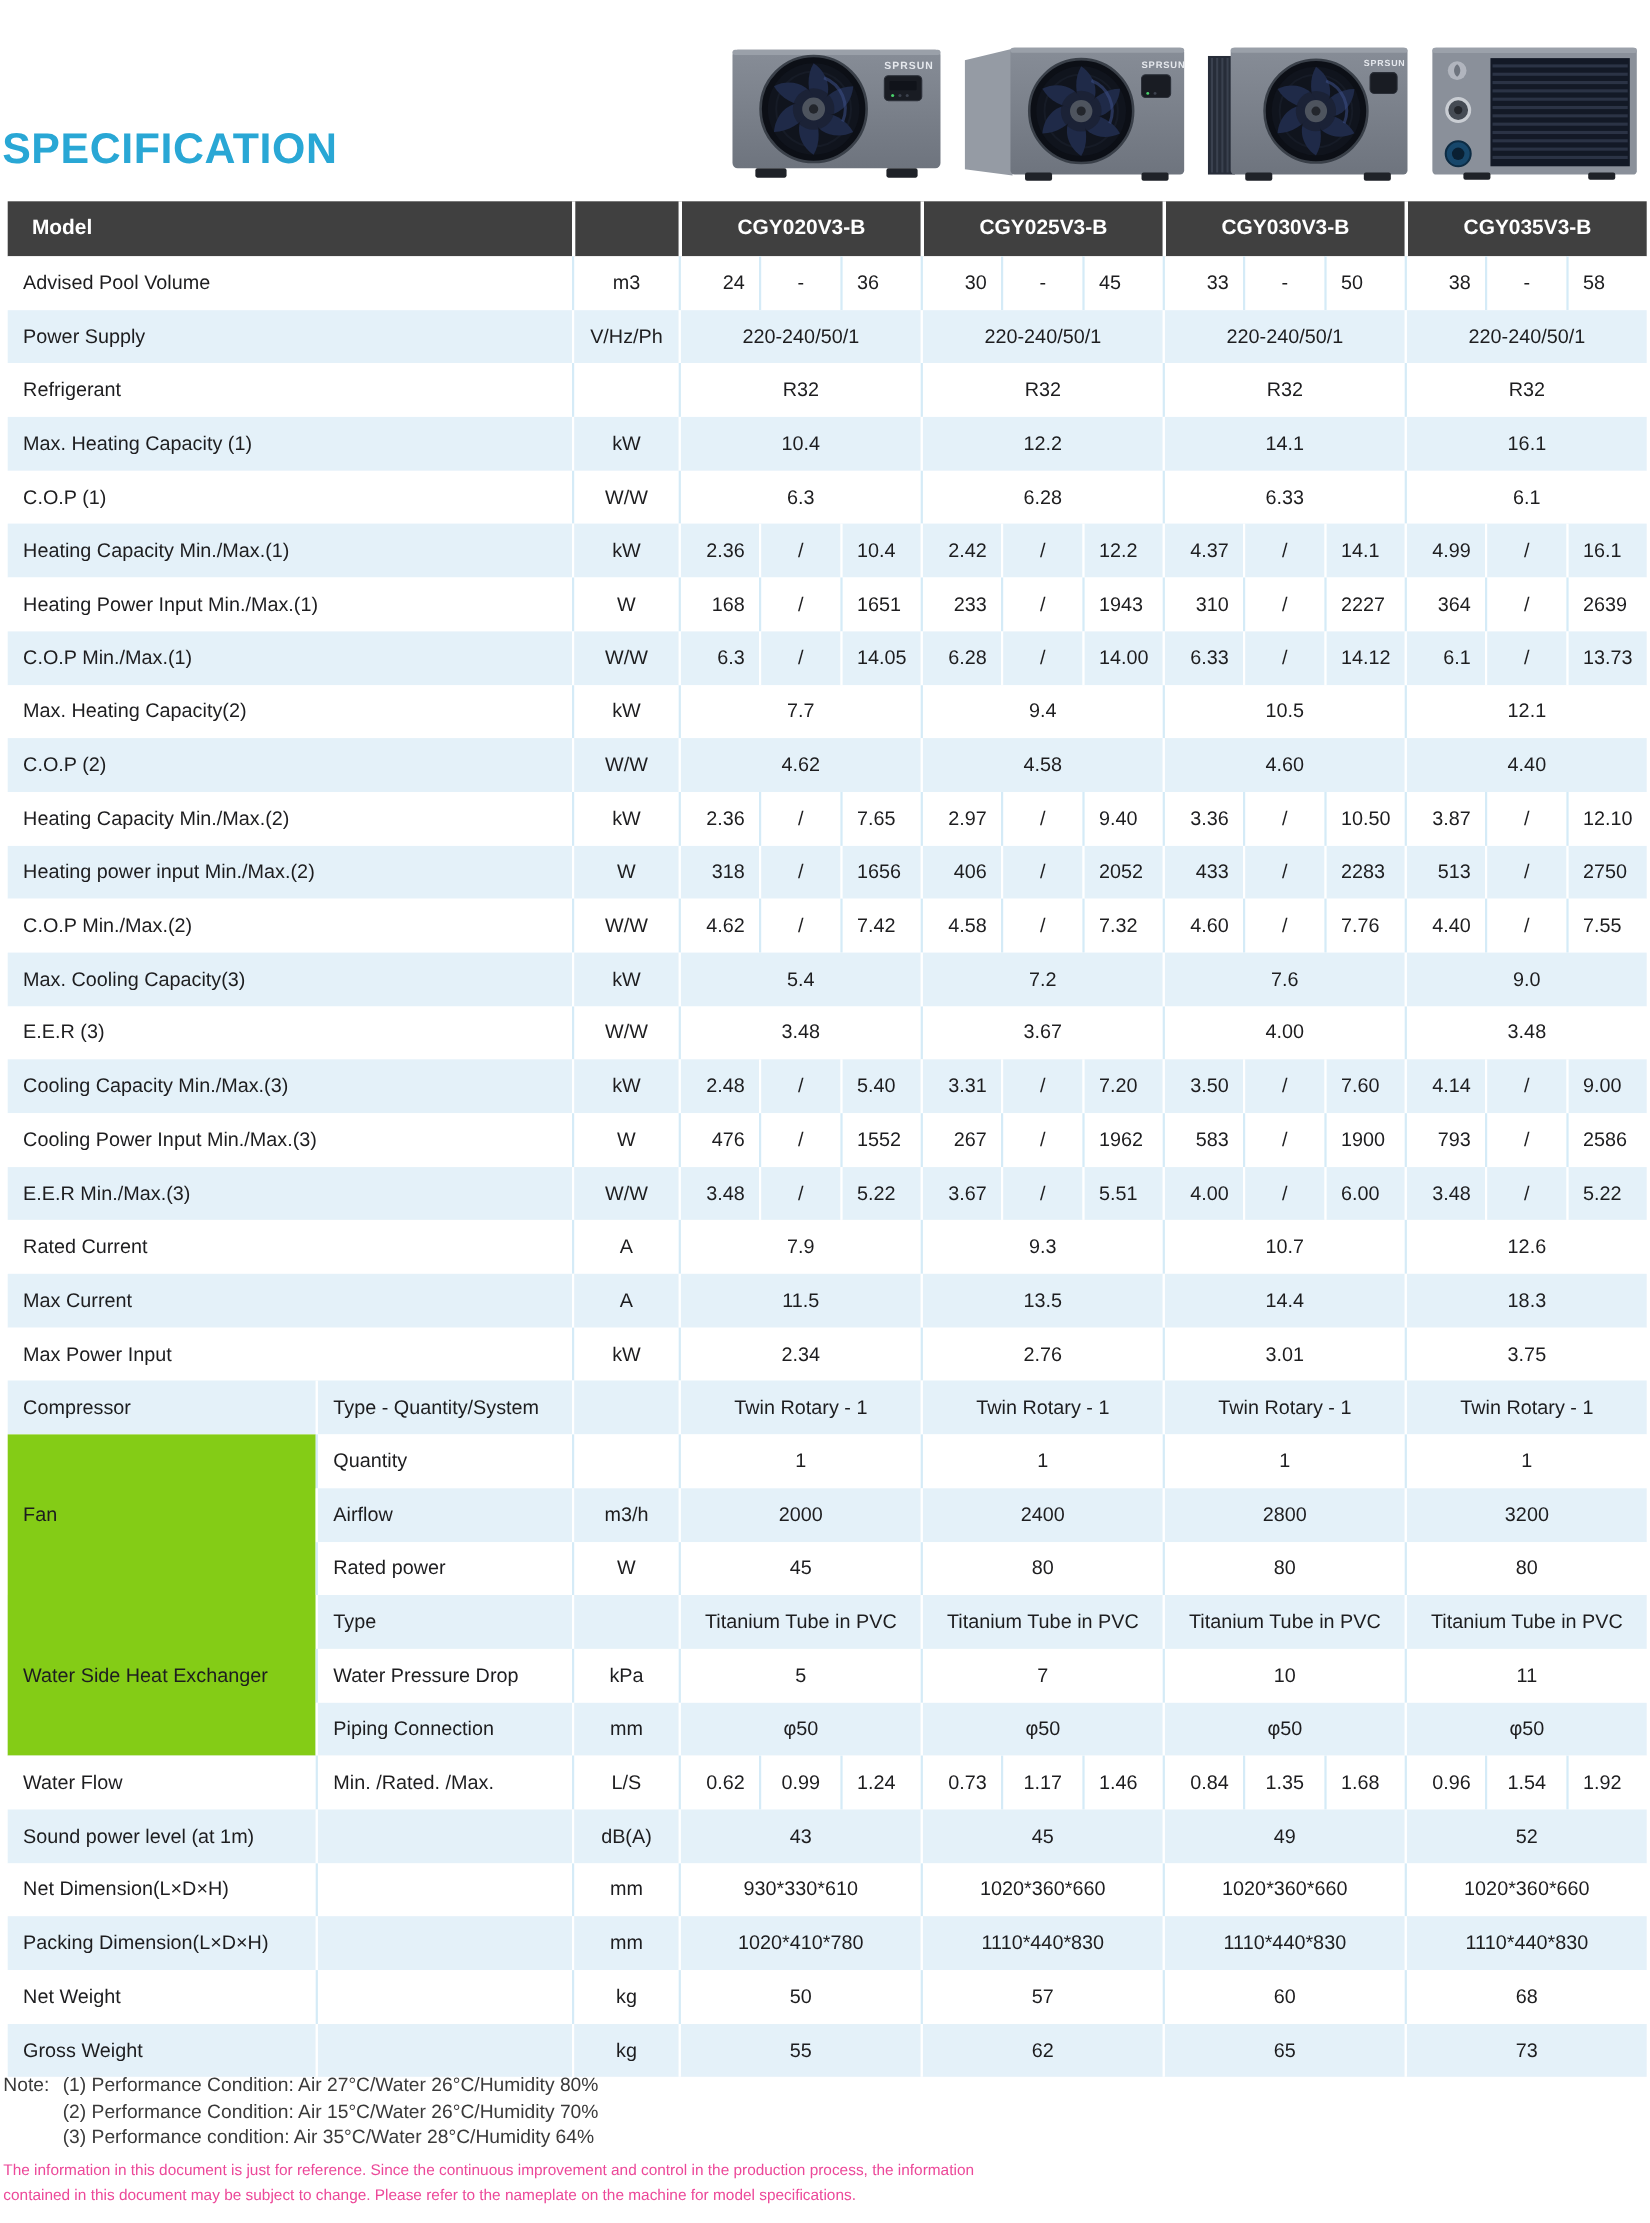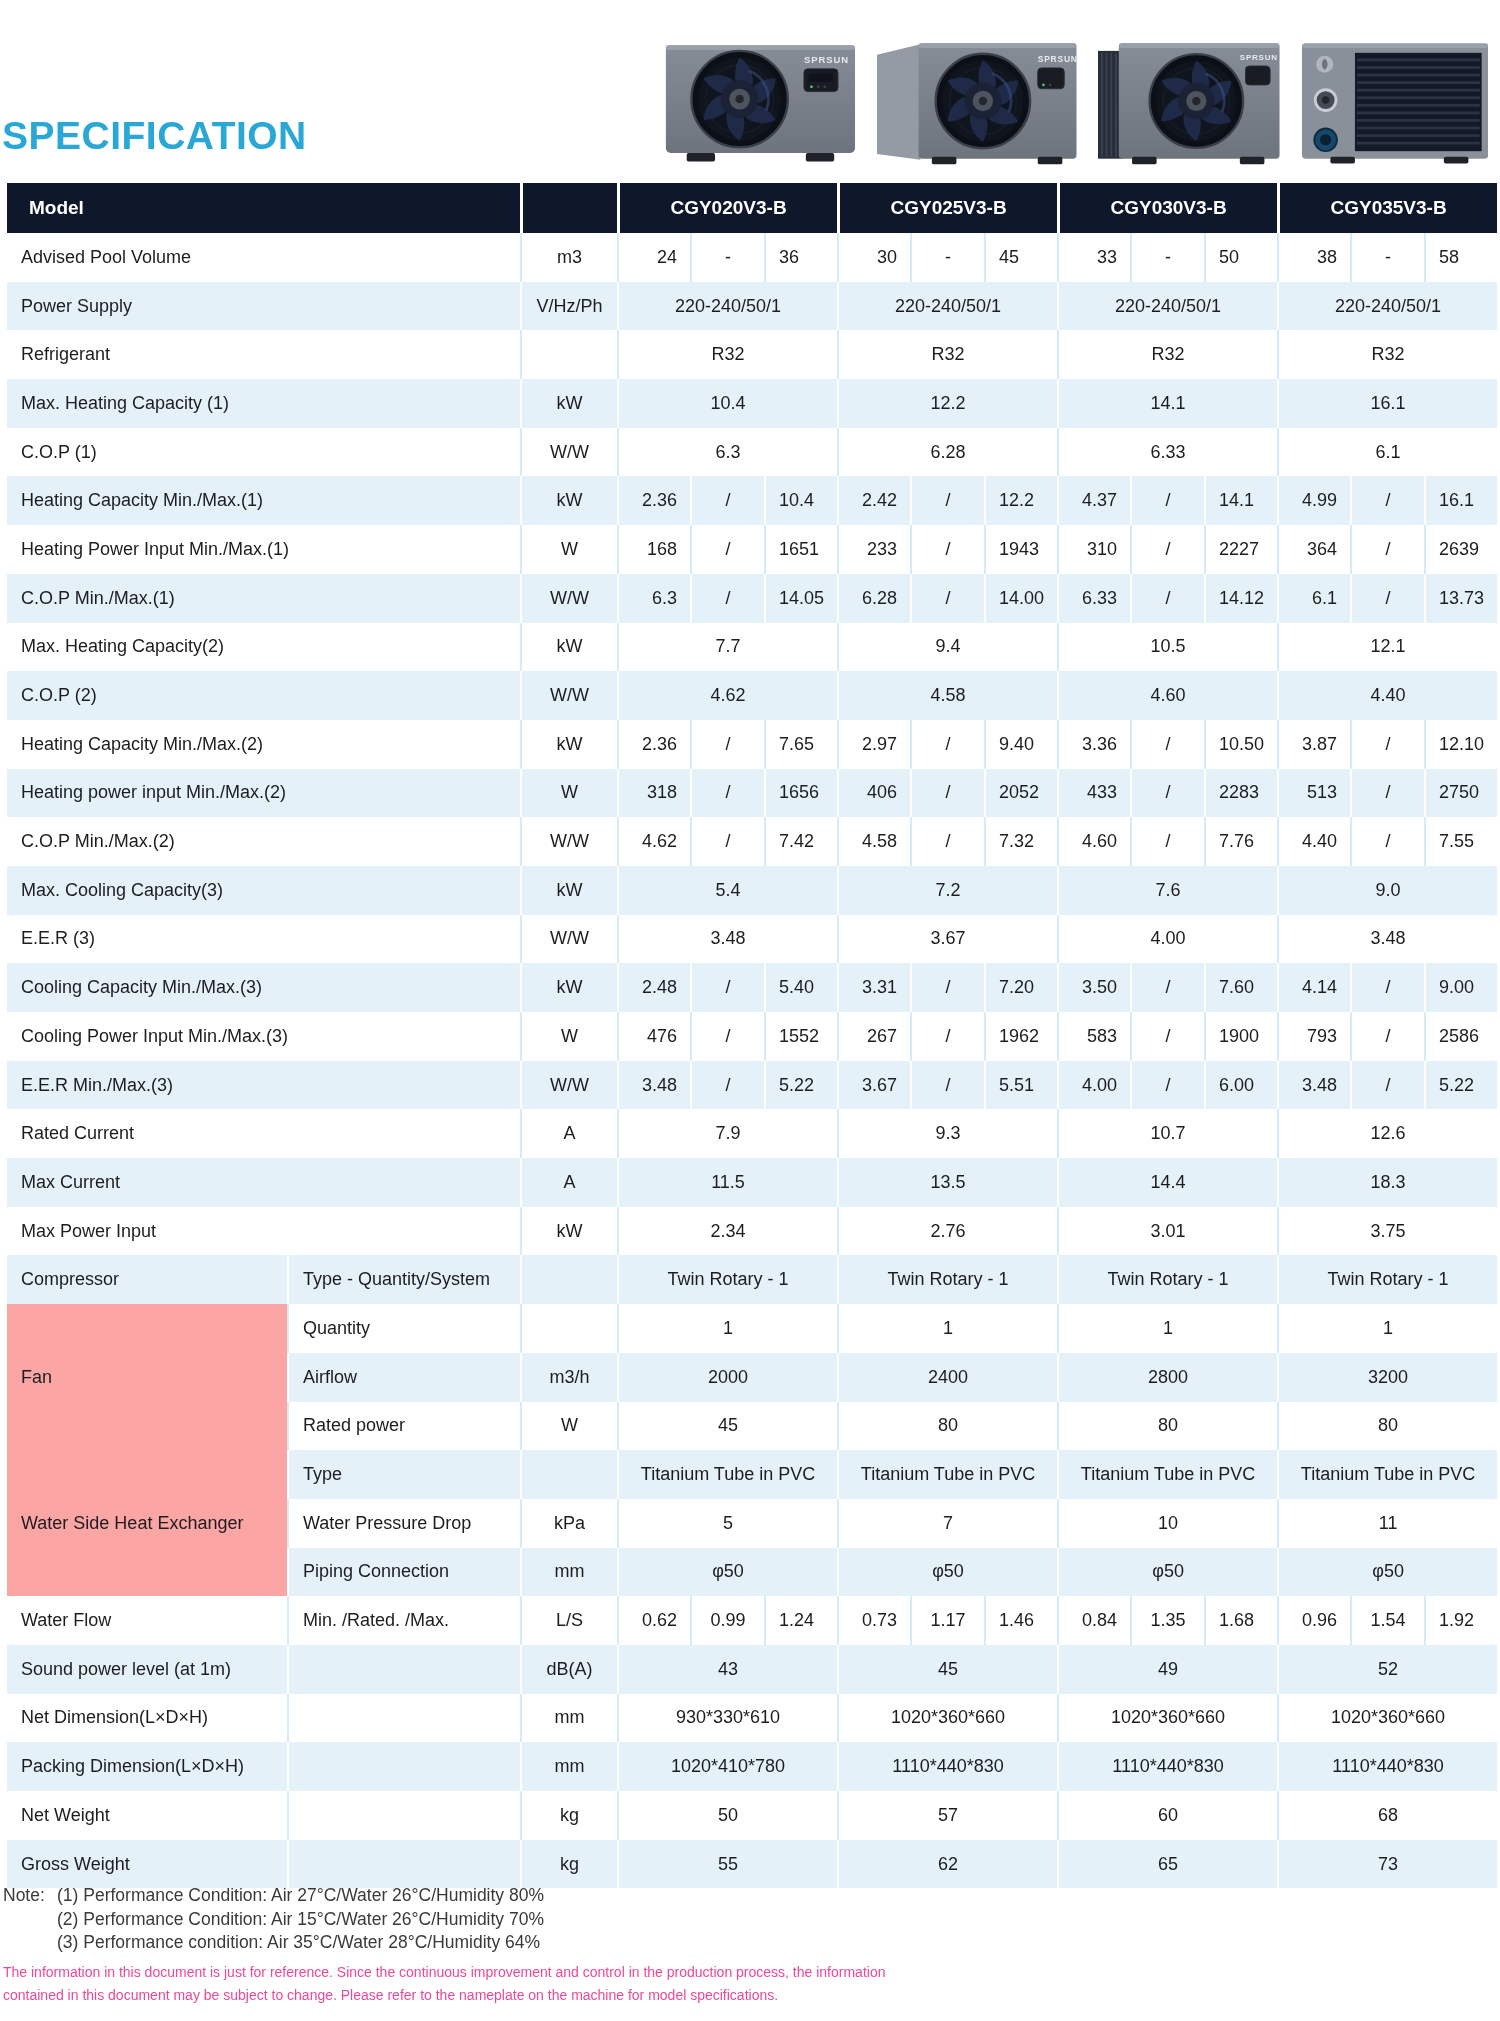--- a/index.html
+++ b/index.html
@@ -15,33 +15,33 @@
     position:absolute;left:664px;top:28px;width:824px;height:140px;
     display:flex;align-items:flex-end;gap:20px;
   }
   .products svg{display:block;}
 
   table.spec{
     position:absolute;left:7px;top:183px;width:1490px;
     border-collapse:separate;border-spacing:0;table-layout:fixed;font-size:18px;
   }
   thead th{
-    height:50px;background:#0f172a;color:#ffffff;font-size:19px;font-weight:700;
+    height:50px;background:#404040;color:#ffffff;font-size:19px;font-weight:700;
     border-left:3px solid #ffffff;text-align:center;padding:0;overflow:hidden;white-space:nowrap;
   }
   thead th.first{border-left:none;text-align:left;padding-left:22px;}
   tbody td{
     height:48.7px;padding:0;text-align:center;vertical-align:middle;
     border-left:2px solid var(--dv);overflow:hidden;white-space:nowrap;
   }
   tbody tr:nth-child(odd){background:#ffffff;--dv:#d5ebf7;}
   tbody tr:nth-child(even){background:#e4f1f9;--dv:#ffffff;}
   tbody td.edge{border-left:none;}
   tbody td.lab,tbody td.gcell,tbody td.sublab{text-align:left;padding-left:14px;}
-  tbody td.gcell.wbg{background:#fca5a5;}
+  tbody td.gcell.wbg{background:#84cc16;}
   tbody td.tmin{text-align:right;padding-right:13px;}
   tbody td.tmax{text-align:left;padding-left:13px;}
 
   .notes{
     position:absolute;left:3px;top:1884px;display:flex;
     font-size:17.5px;color:#3a3a3a;line-height:23.5px;
   }
   .note-label{width:54px;flex:none;}
   .disclaimer{
     position:absolute;left:3px;top:1961px;

